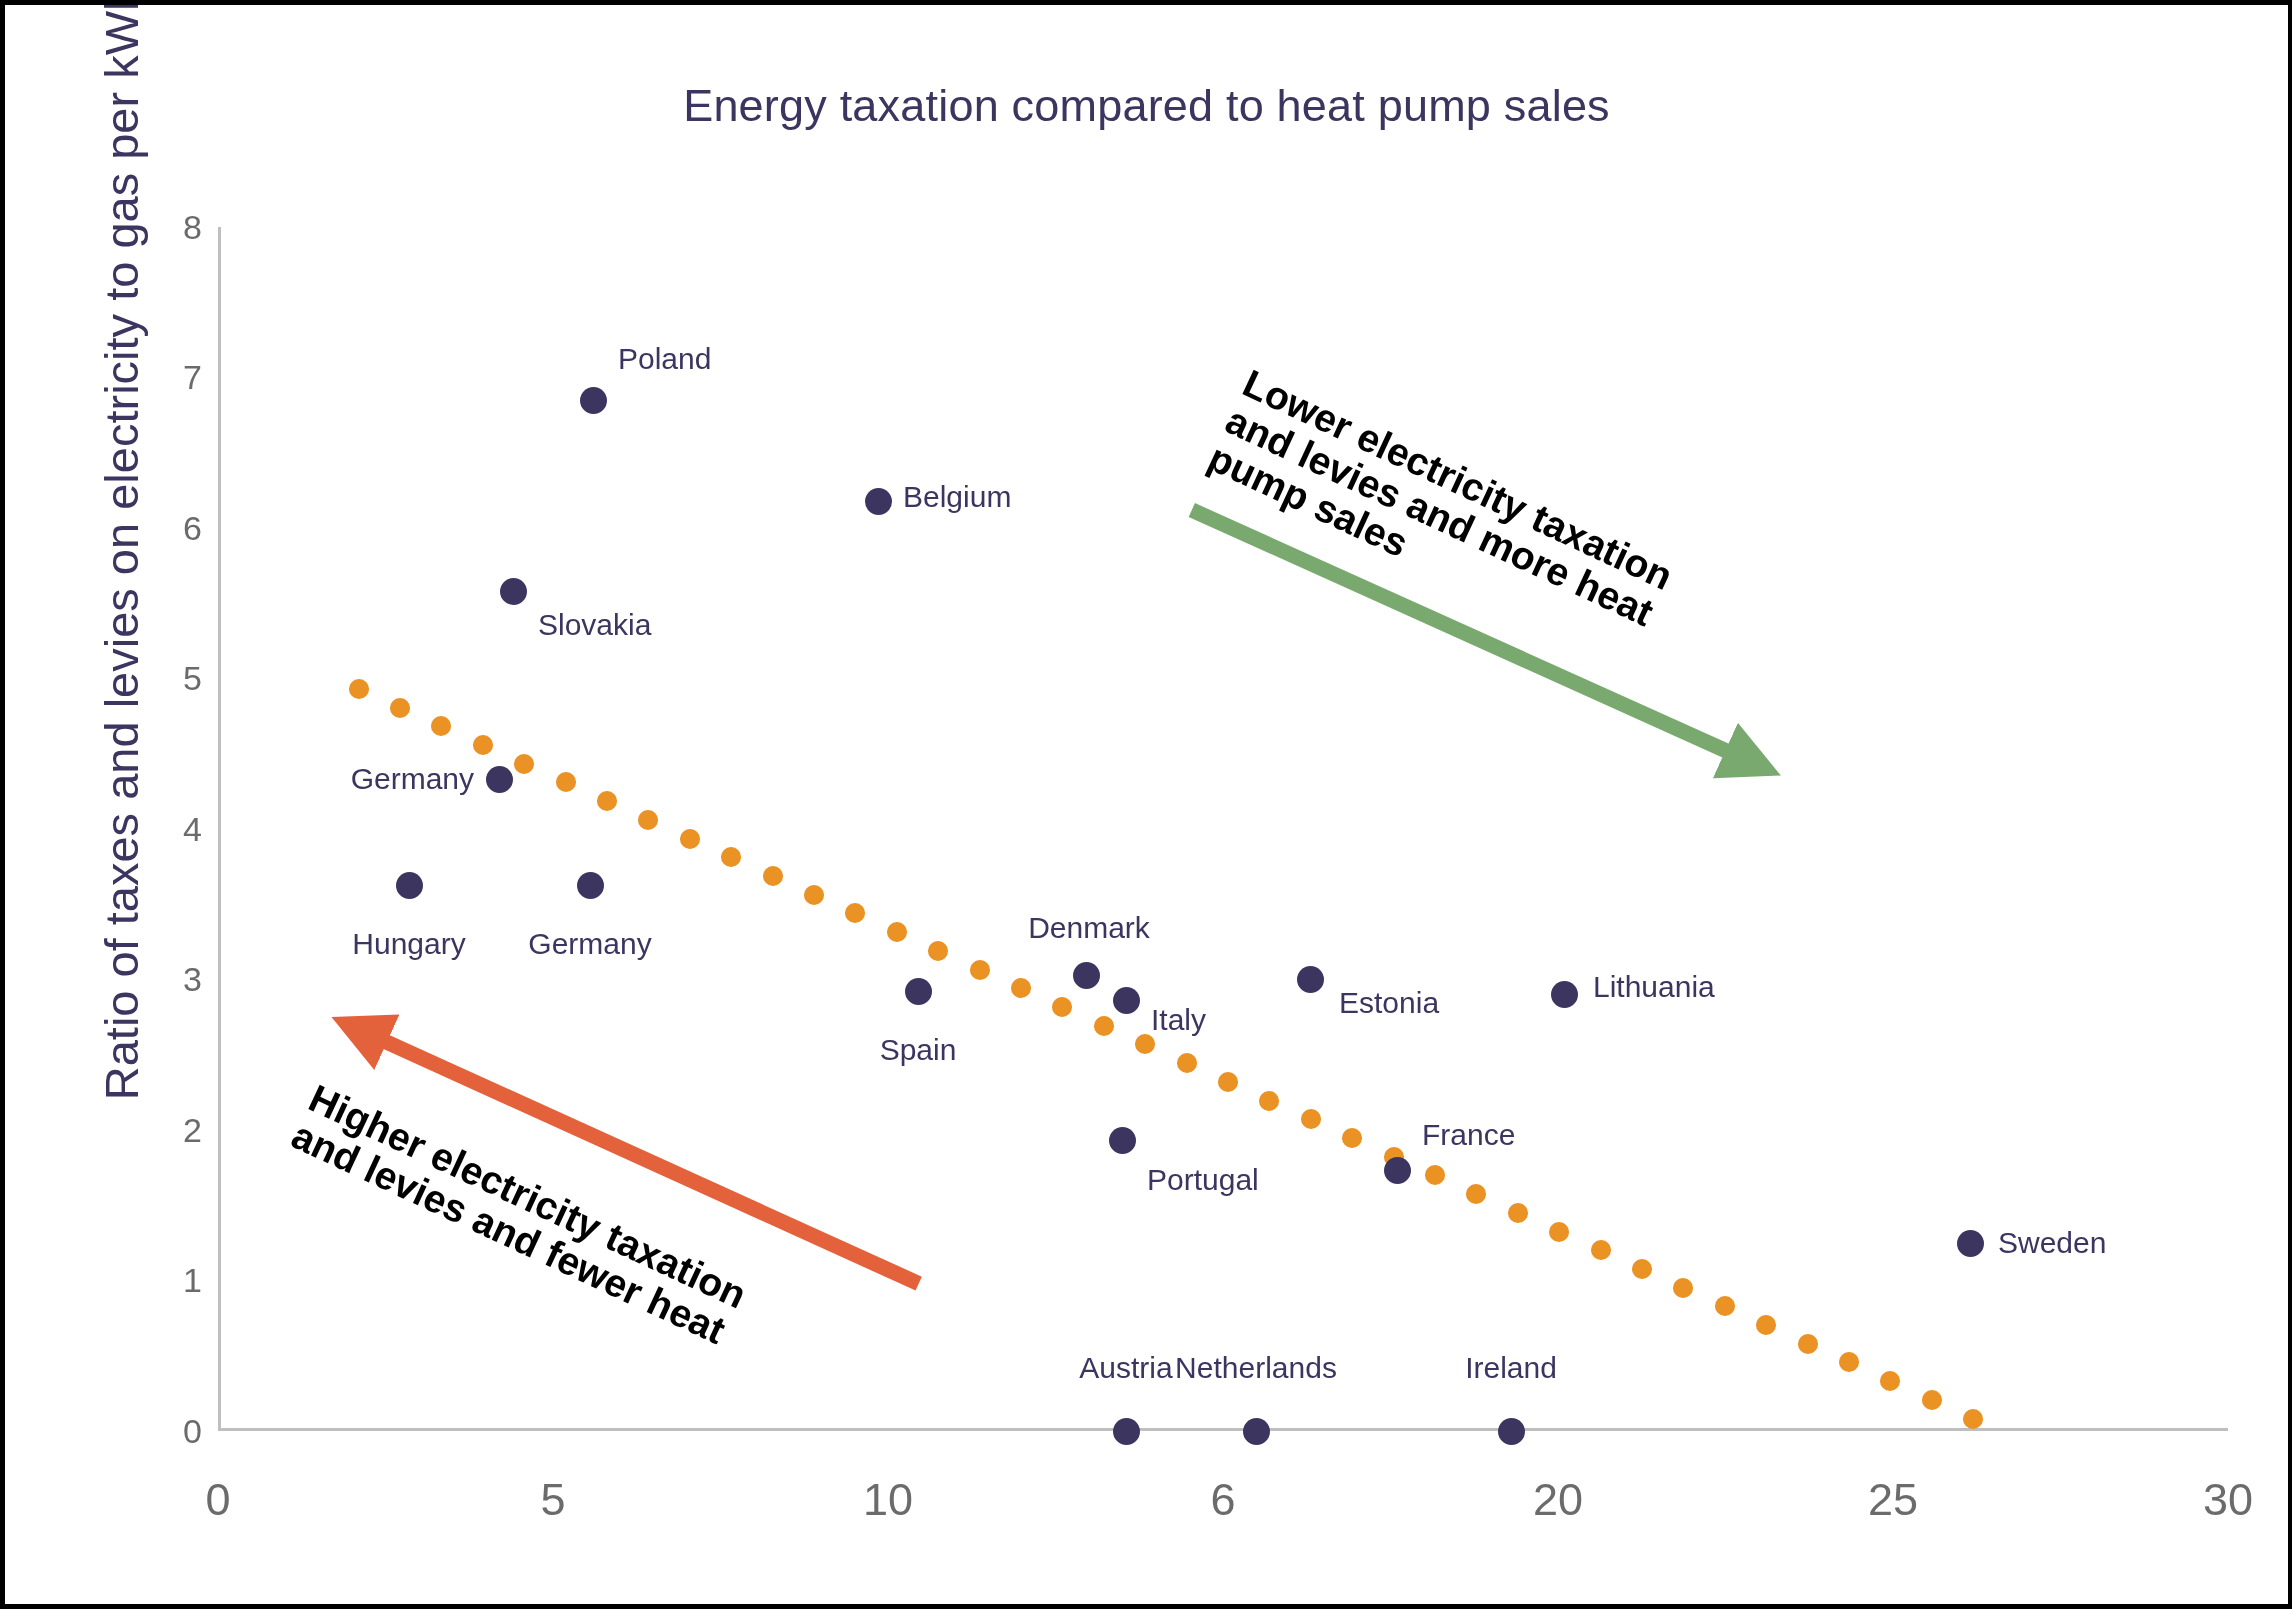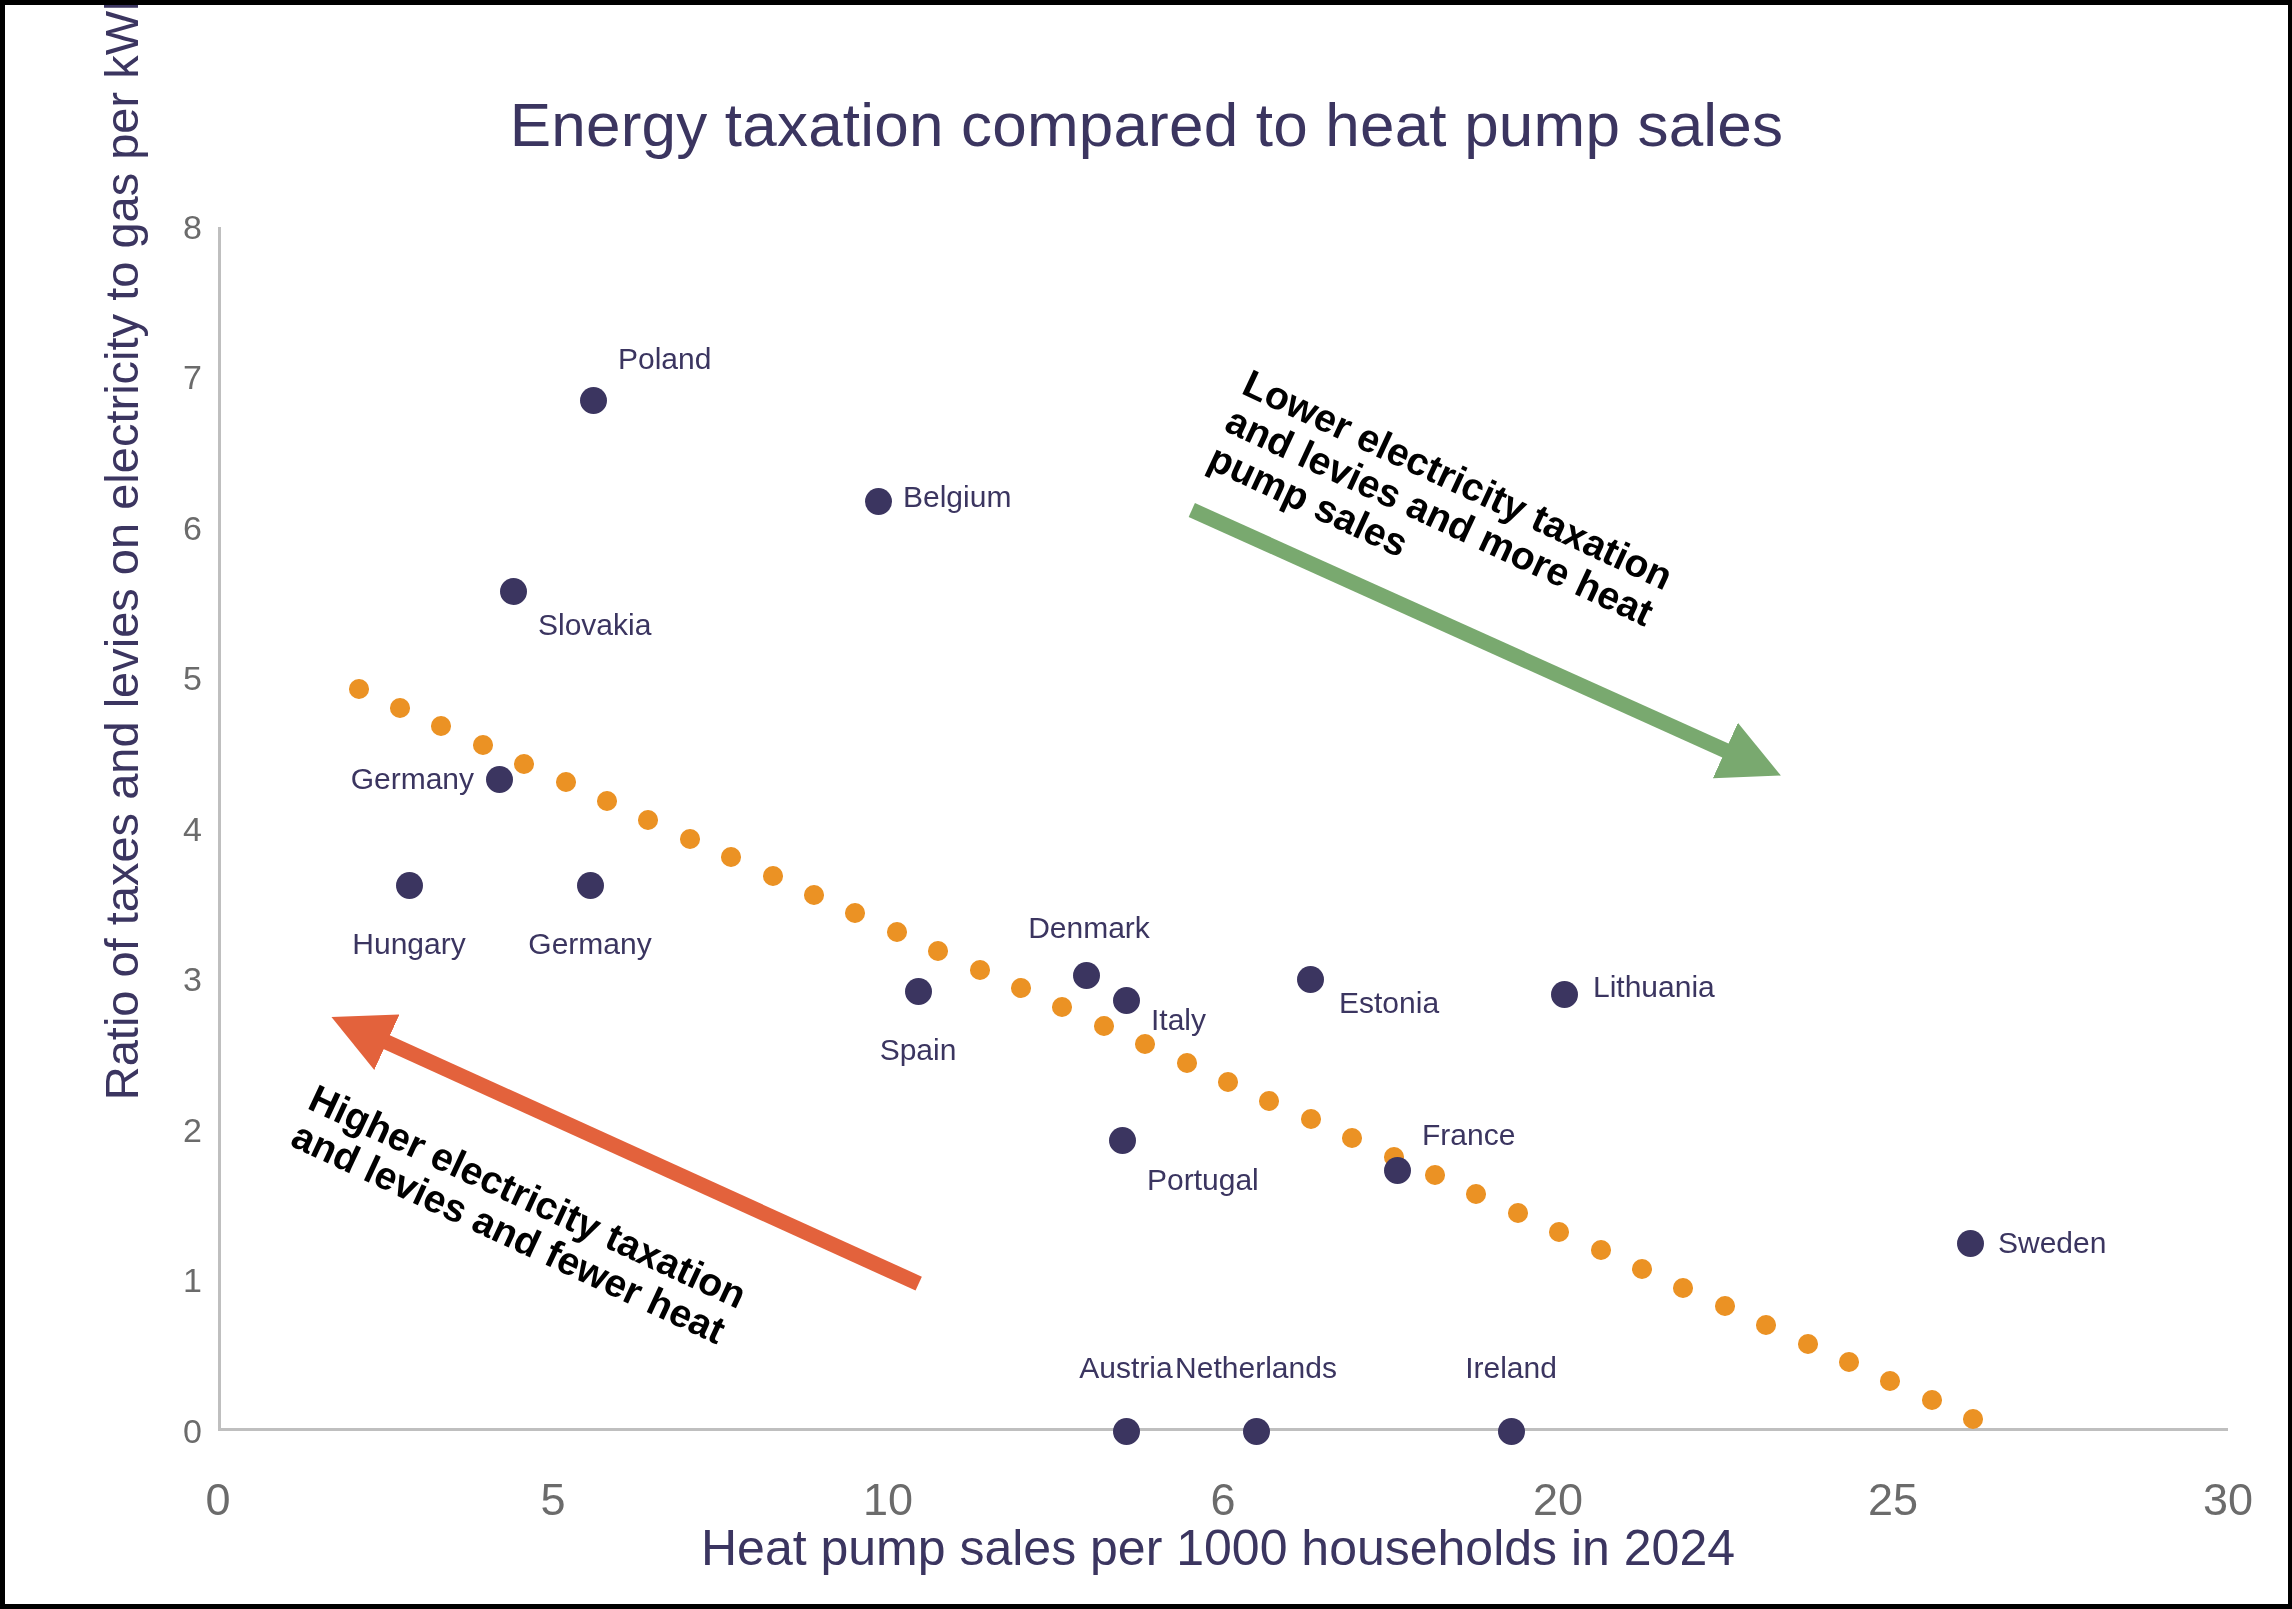--- a/index.html
+++ b/index.html
@@ -11,23 +11,23 @@
     height:1609px;
     background:#ffffff;
     box-sizing:border-box;
     border:5.4px solid #000000;
     overflow:hidden;
   }
 
   
   #chart-title{
     position:absolute;
-    left:0; right:0; top:84px;
+    left:0; right:0; top:75px;
     text-align:center;
-    font-size:62px;
+    font-size:45px;
     color:#3b3560;
     letter-spacing:0.2px;
     white-space:nowrap;
   }
 
   #y-axis-title{
     position:absolute;
     left:-555px;
     top:510px;
     width:1343px;
@@ -246,21 +246,20 @@
         <div class="pt-label" style="left: 700px; top: 823px;">Spain</div>
         <div class="pt-label" style="left: 929px; top: 953px; transform: translate(0px, -50%);">Portugal</div>
         <div class="pt-label" style="left: 1204px; top: 908px; transform: translate(0px, -50%);">France</div>
         <div class="pt-label" style="left: 1780px; top: 1016px; transform: translate(0px, -50%);">Sweden</div>
         <div class="pt-label" style="left: 908px; top: 1141px;">Austria</div>
         <div class="pt-label" style="left: 1038px; top: 1141px;">Netherlands</div>
         <div class="pt-label" style="left: 1293px; top: 1141px;">Ireland</div>
       </div>
   </div>
 
-  <div id="x-axis-title">Heat pump sales per 1000 households in 2024</div>
 
   <svg id="arrows" viewBox="0 0 2560 1797">
     <defs>
       <marker id="greenhead" markerWidth="4" markerHeight="4" refX="2.2" refY="2" orient="auto">
         <path d="M0,0 L4,2 L0,4 Z" fill="#79a96f"></path>
       </marker>
       <marker id="redhead" markerWidth="4" markerHeight="4" refX="2.2" refY="2" orient="auto">
         <path d="M0,0 L4,2 L0,4 Z" fill="#e3623c"></path>
       </marker>
     </defs>

